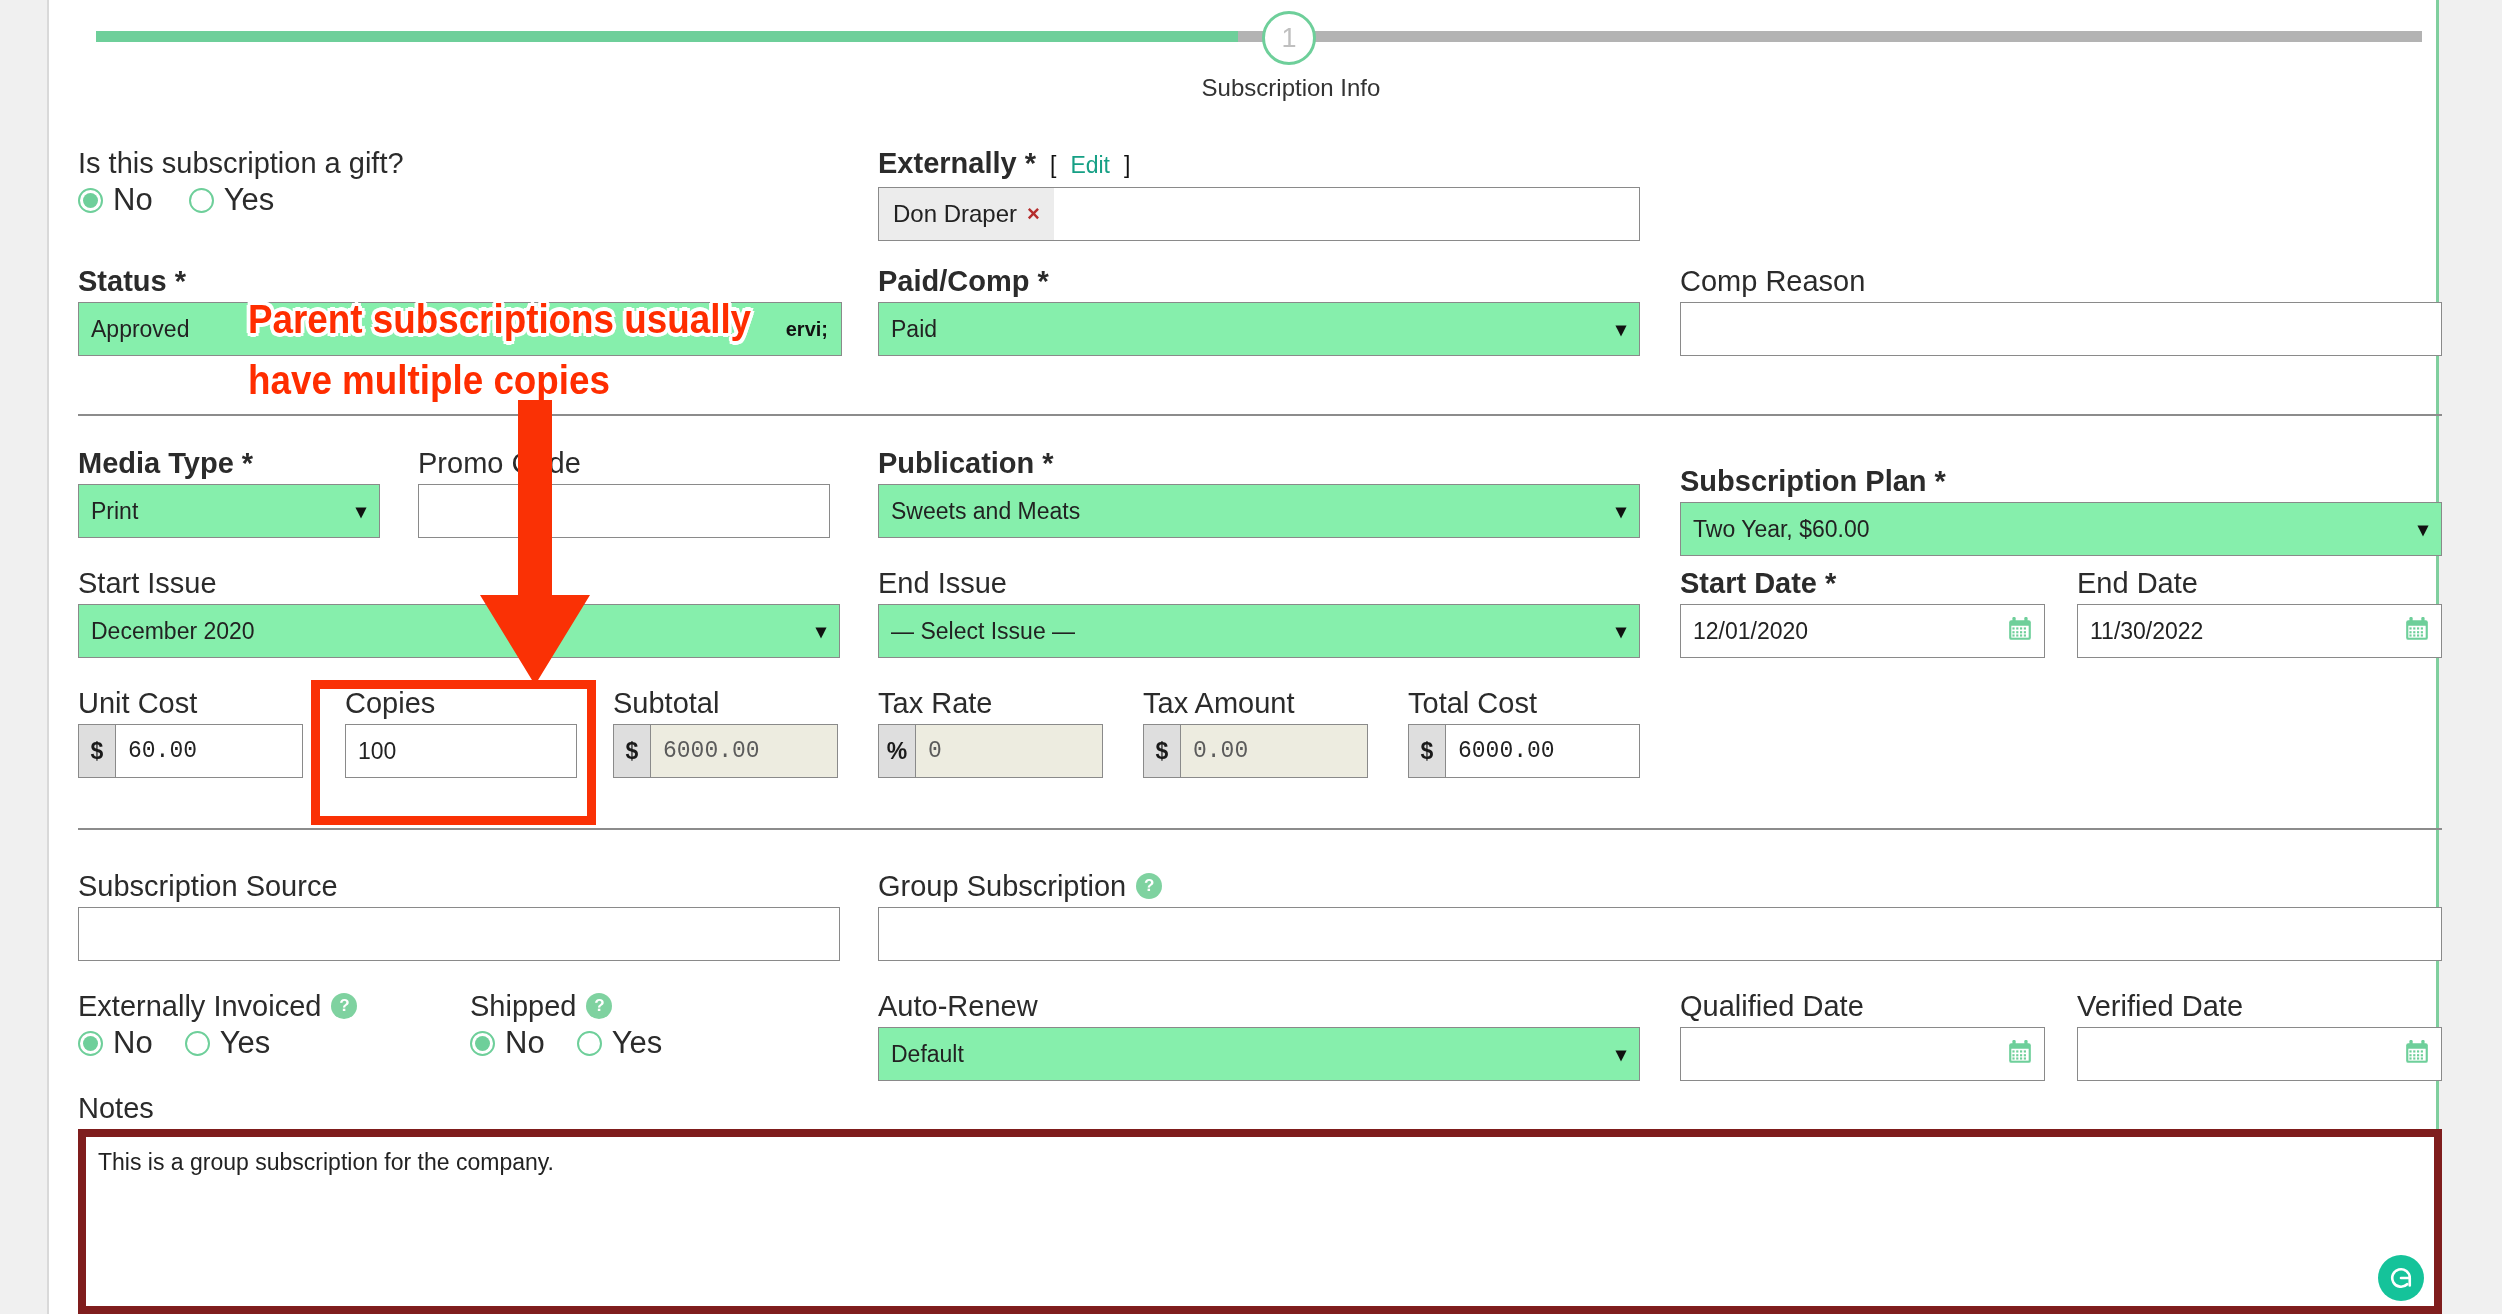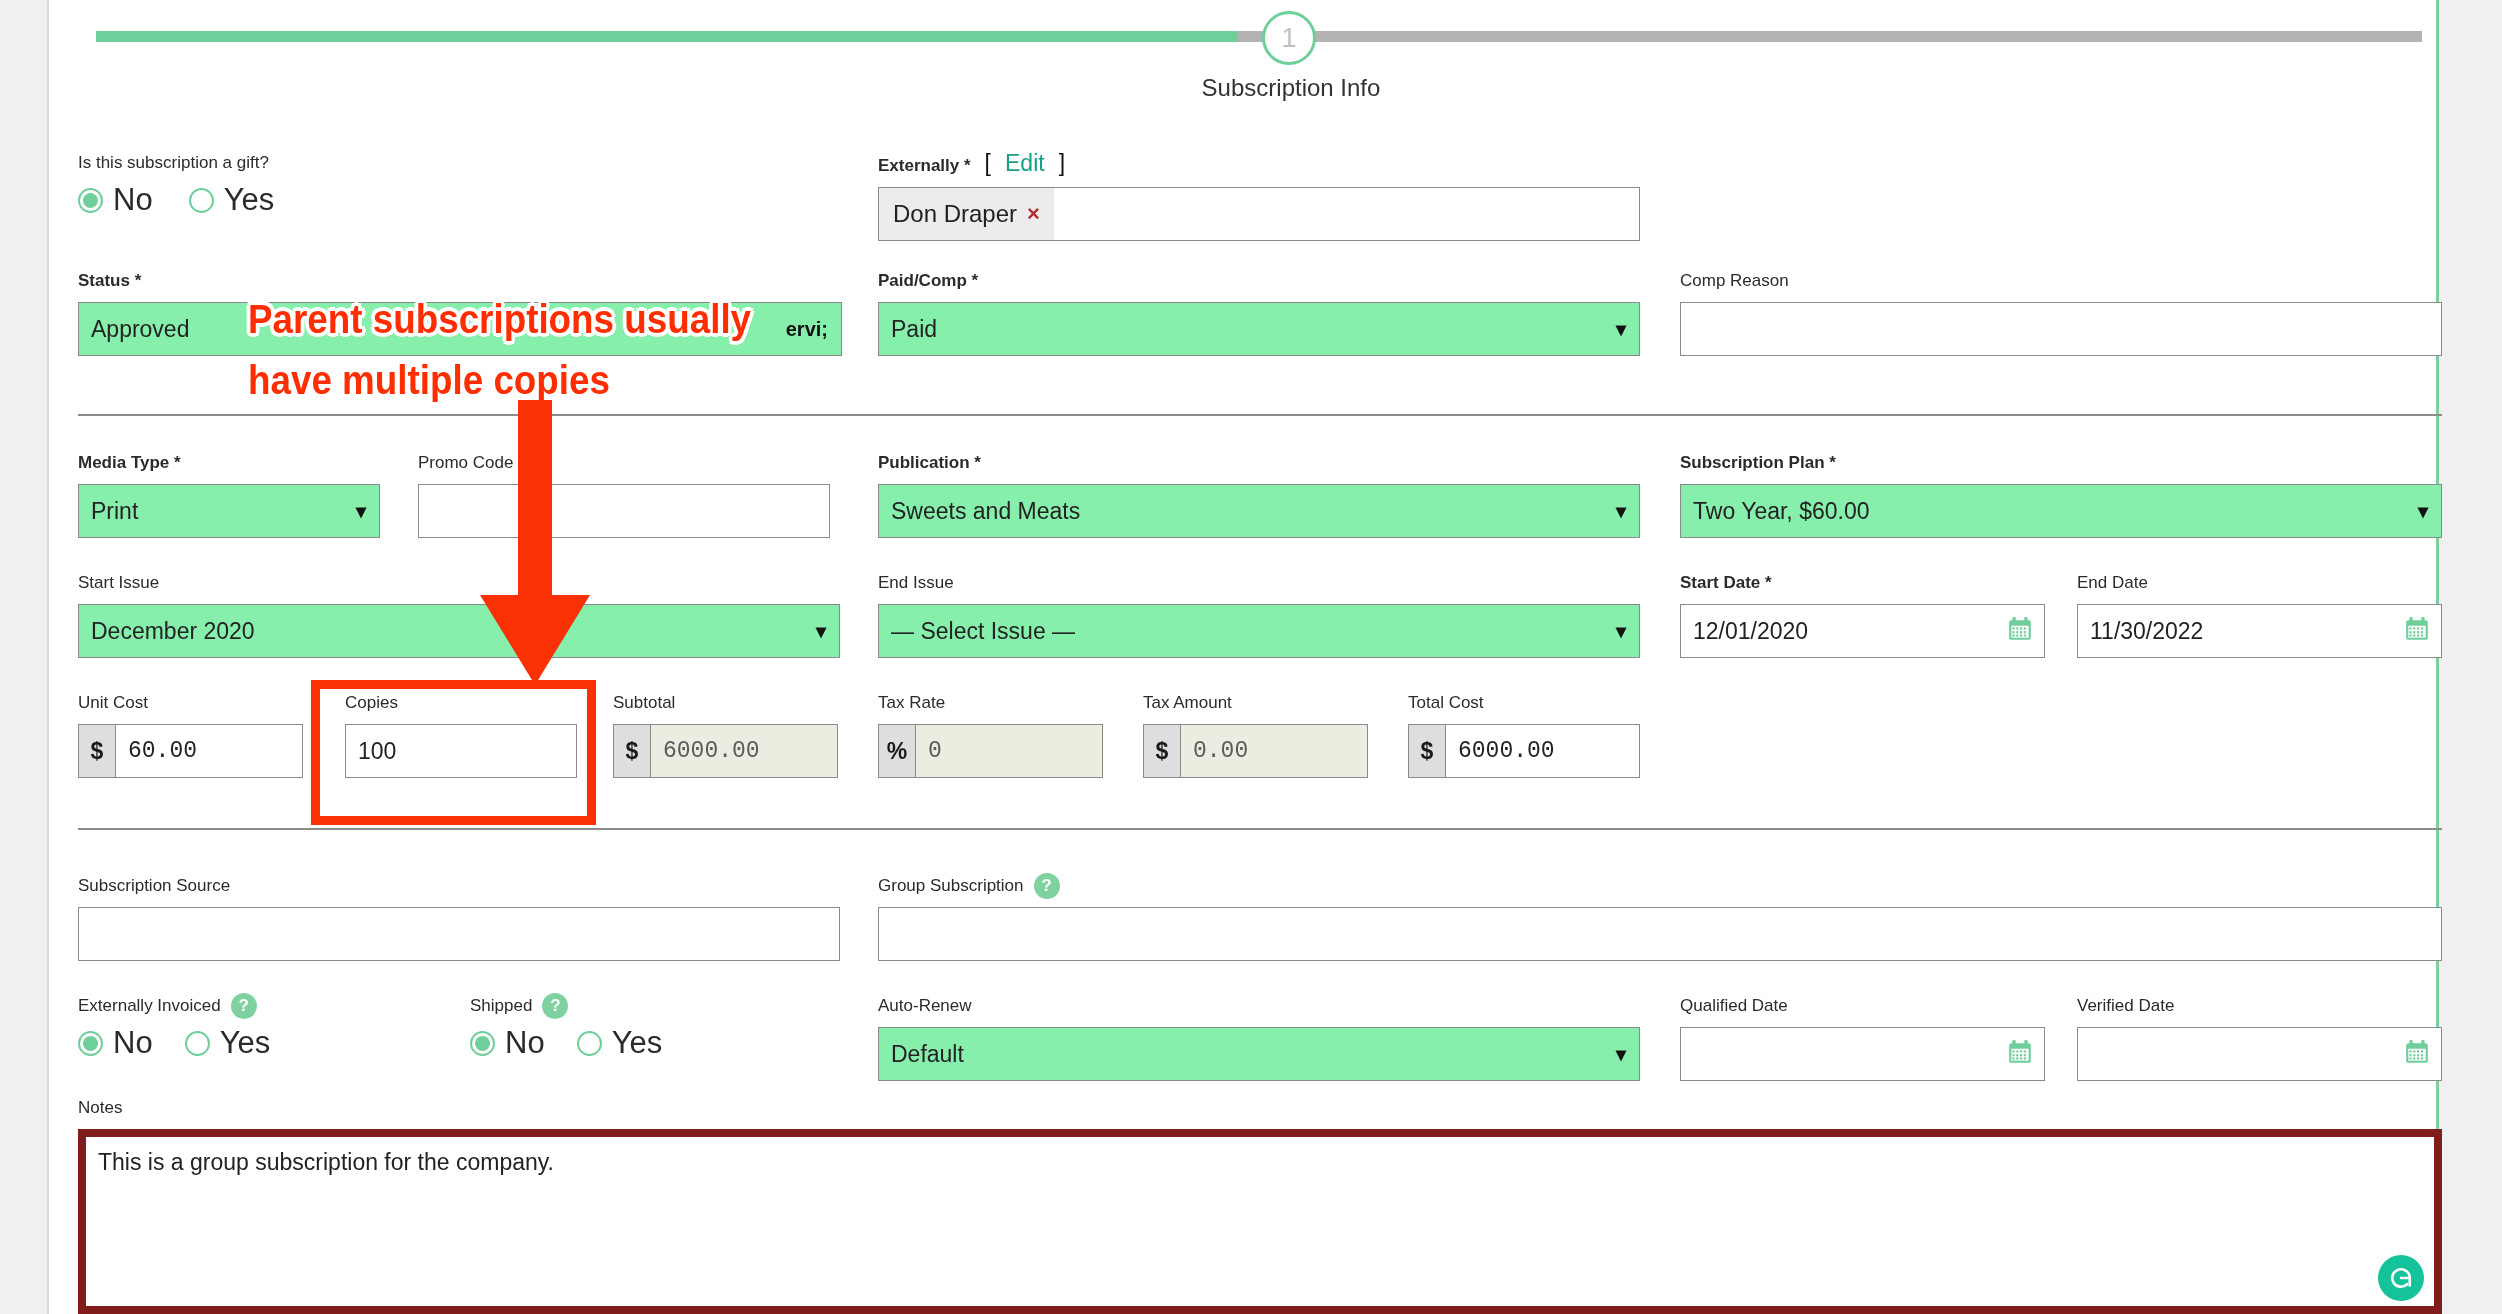--- a/index.html
+++ b/index.html
@@ -32,21 +32,21 @@
     color:#bfbfbf; font-size:27px; font-weight:400;
     display:flex; align-items:center; justify-content:center;
   }
   .wizard-label {
     position:absolute; left:1000px; top:62px; width:430px;
     text-align:center; font-size:24px; color:#333333;
   }
 
   
   .fld { position:absolute; }
-  .lbl { font-size:17px; color:#2b2b2b; line-height:26px; white-space:nowrap; }
+  .lbl { font-size:29px; color:#2b2b2b; line-height:26px; white-space:nowrap; }
   .lbl.bold { font-weight:bold; }
 
   .inp, .sel, .ta {
     width:100%; height:54px;
     border:1px solid #8a8a8a;
     background:#ffffff;
     font-family:"Liberation Sans", sans-serif;
     font-size:23px; color:#222222;
     padding:0 12px;
     outline:none;
@@ -249,21 +249,21 @@
   <div class="fld" style="left:878px; top:450px; width:762px;">
     <div class="lbl bold">Publication *</div>
     <div class="sel-wrap" style="margin-top:8px;">
       <select class="sel">
         <option>Sweets and Meats</option>
       </select>
       <span class="sel-caret">▾</span>
     </div>
   </div>
 
-  <div class="fld" style="left:1680px; top:450px; width:762px;">
+  <div class="fld" style="left:1680px; top:468px; width:762px;">
     <div class="lbl bold">Subscription Plan *</div>
     <div class="sel-wrap" style="margin-top:8px;">
       <select class="sel">
         <option>Two Year, $60.00</option>
       </select>
       <span class="sel-caret">▾</span>
     </div>
   </div>
 
   <div class="fld" style="left:78px; top:570px; width:762px;">

